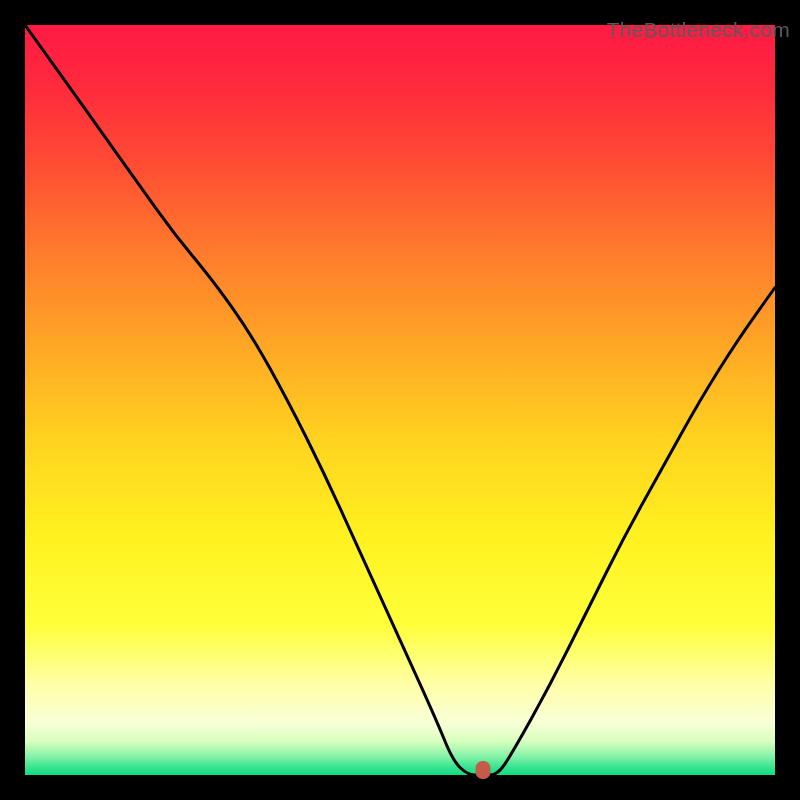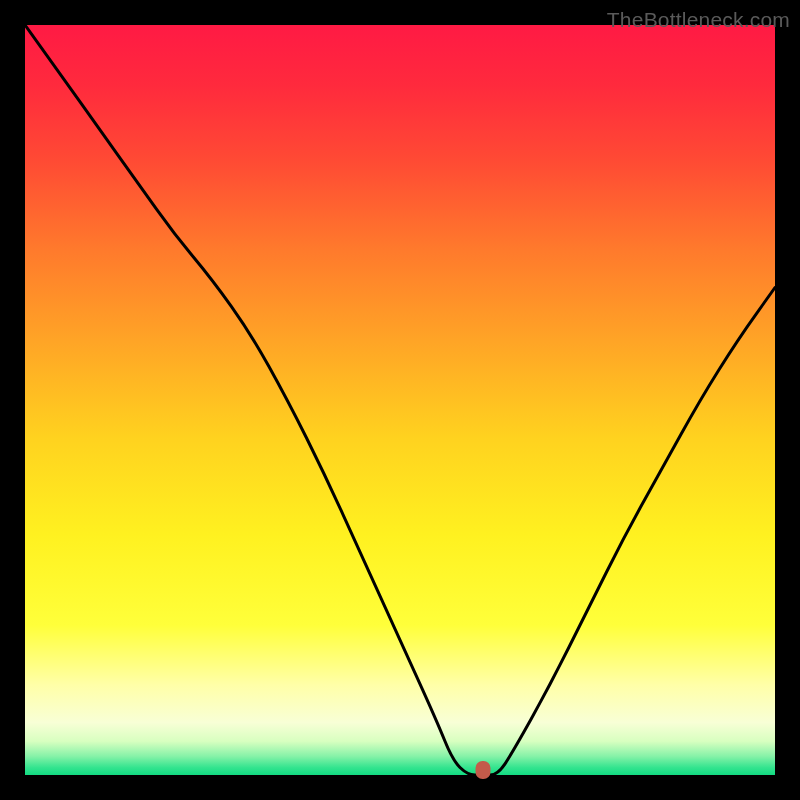--- a/index.html
+++ b/index.html
@@ -12,21 +12,21 @@
     font-family: Arial, Helvetica, sans-serif;
   }
   .frame {
     position: relative;
     width: 800px;
     height: 800px;
     background: #000;
   }
   .watermark {
     position: absolute;
-    top: 8px;
+    top: 18px;
     right: 10px;
     color: #5a5a5a;
     font-size: 21px;
     font-weight: 500;
     letter-spacing: 0.2px;
     z-index: 10;
   }
   .plot-area {
     position: absolute;
     left: 25px;

